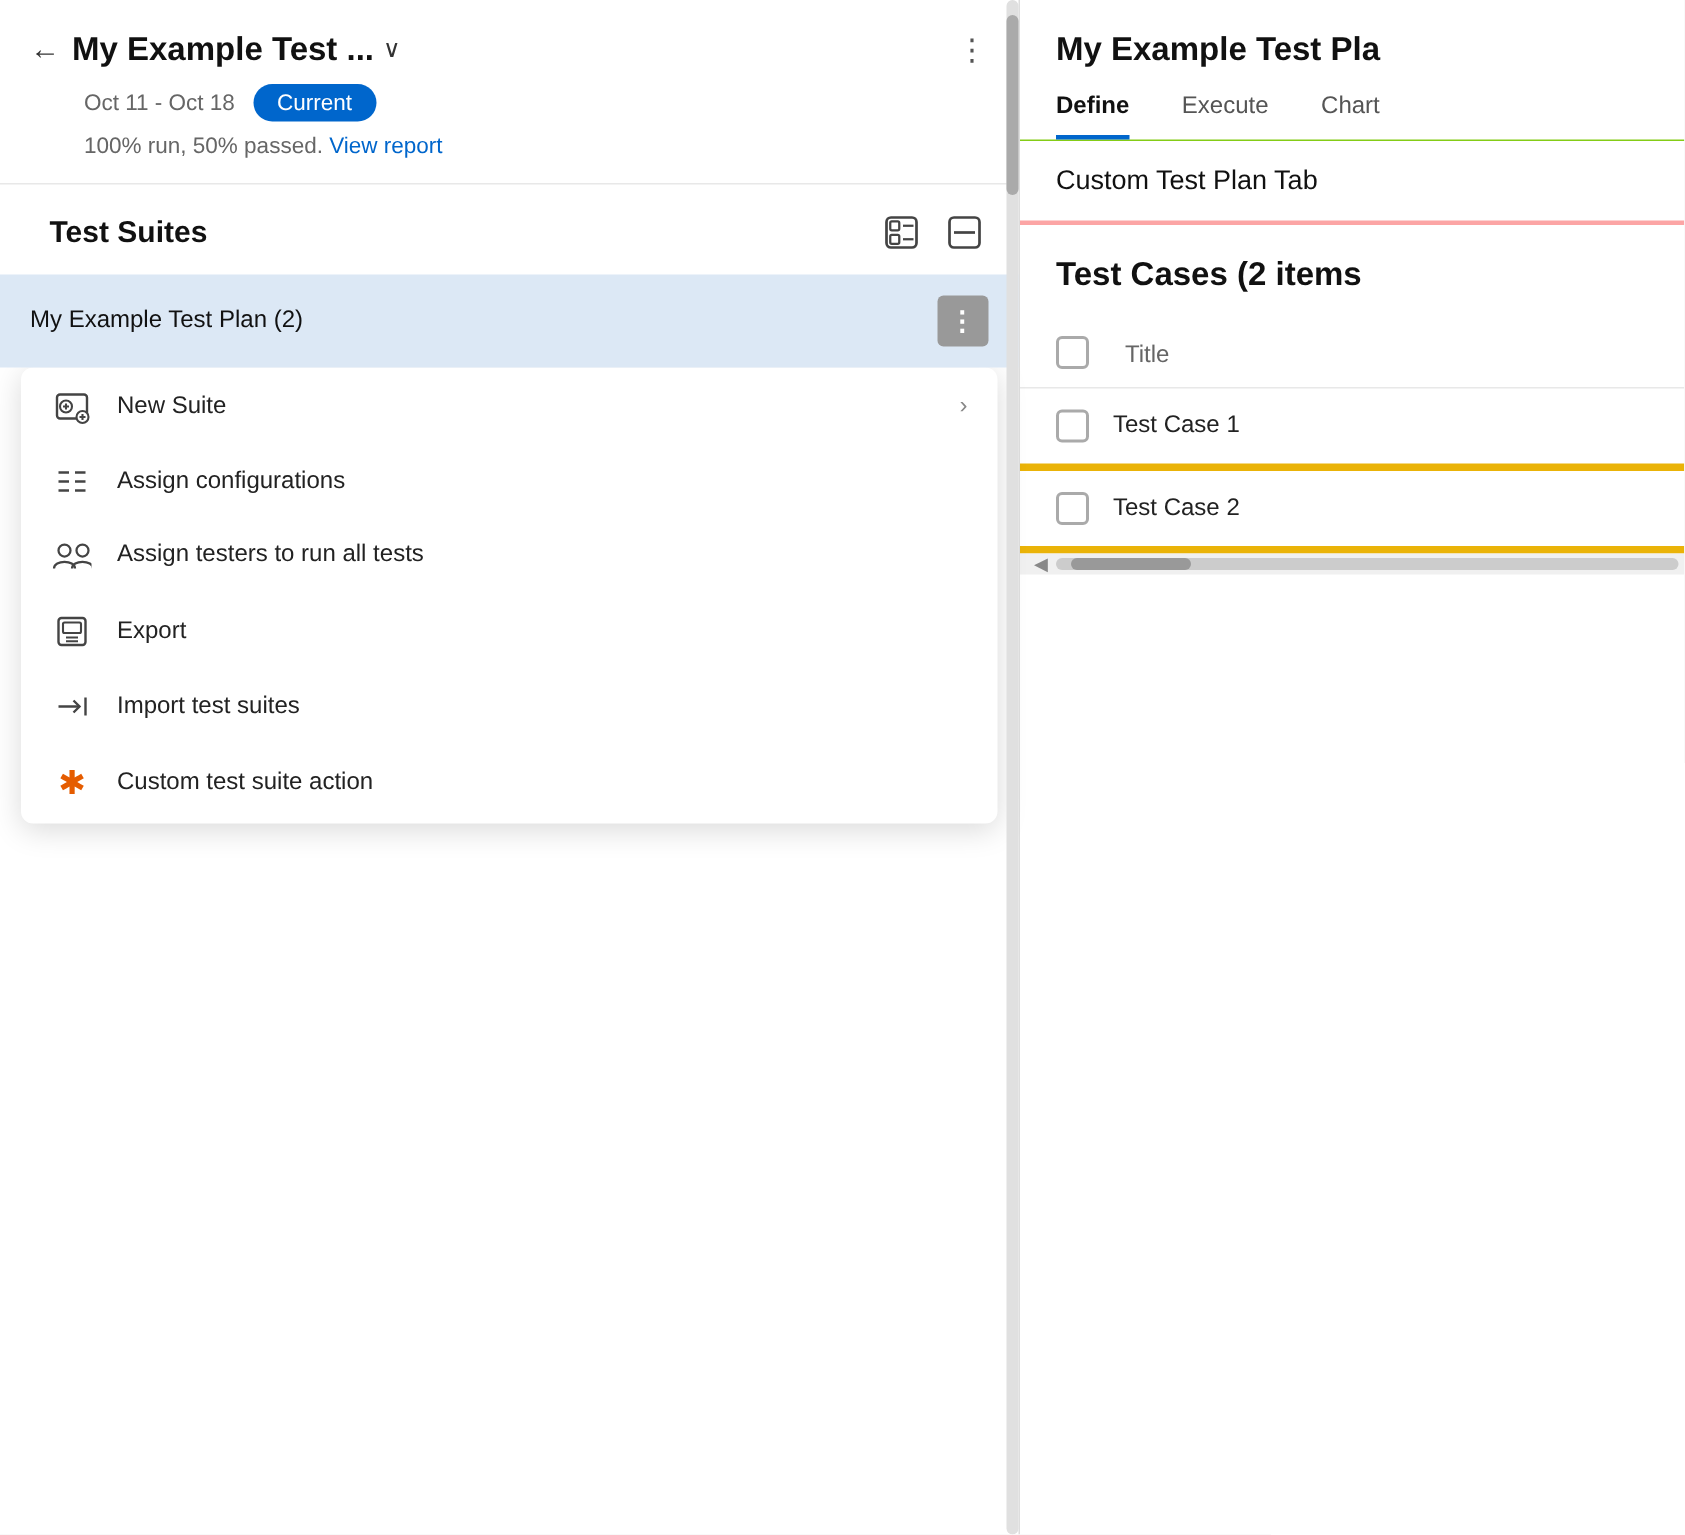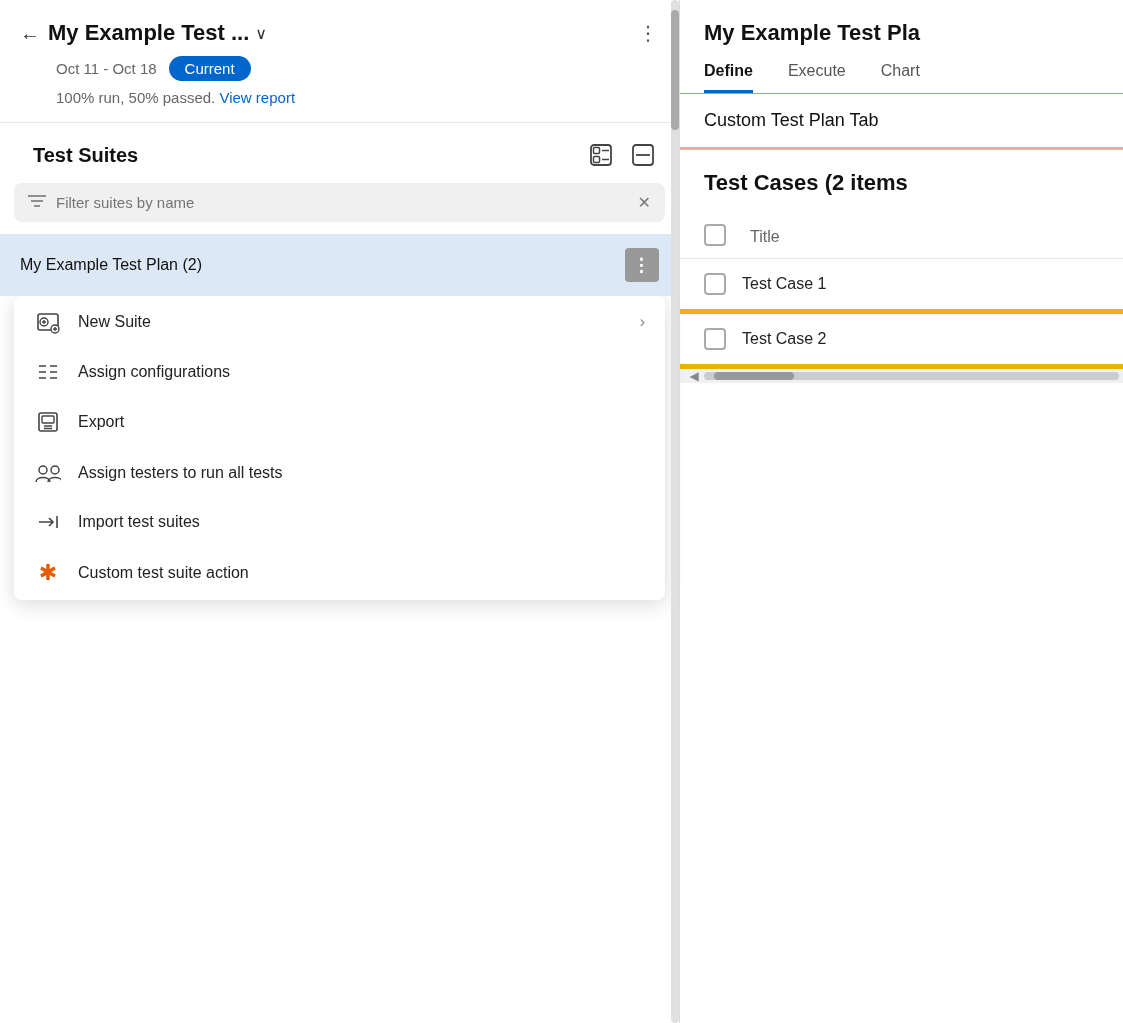--- a/index.html
+++ b/index.html
@@ -429,31 +429,20 @@
       </svg>
     </div>
     <div class="icon-btn" title="Collapse all">
       <svg width="22" height="22" viewBox="0 0 22 22" fill="none" xmlns="http://www.w3.org/2000/svg">
         <rect x="1" y="1" width="20" height="20" rx="3" stroke="#444" stroke-width="1.8"></rect>
         <line x1="4" y1="11" x2="18" y2="11" stroke="#444" stroke-width="1.8"></line>
       </svg>
     </div>
   </div>
 
-  <div class="filter-container">
-    <span class="filter-icon">
-      <svg width="18" height="14" viewBox="0 0 18 14" fill="none">
-        <line x1="0" y1="2" x2="18" y2="2" stroke="#777" stroke-width="1.6"></line>
-        <line x1="3" y1="7" x2="15" y2="7" stroke="#777" stroke-width="1.6"></line>
-        <line x1="6" y1="12" x2="12" y2="12" stroke="#777" stroke-width="1.6"></line>
-      </svg>
-    </span>
-    <input class="filter-input" type="text" placeholder="Filter suites by name" style="">
-    <span class="clear-btn">✕</span>
-  </div>
 
   <div class="suite-item">
     <span class="suite-label">My Example Test Plan (2)</span>
     <div class="suite-more-btn">⋮</div>
   </div>
 
   <div class="context-menu">
 
     <div class="menu-item">
       <span class="menu-icon">
@@ -480,40 +469,40 @@
           <line x1="14" y1="4" x2="21" y2="4" stroke="#444" stroke-width="1.6"></line>
           <line x1="14" y1="10" x2="21" y2="10" stroke="#444" stroke-width="1.6"></line>
           <line x1="14" y1="16" x2="21" y2="16" stroke="#444" stroke-width="1.6"></line>
         </svg>
       </span>
       <span class="menu-label">Assign configurations</span>
     </div>
 
     <div class="menu-item">
       <span class="menu-icon">
+        <svg width="26" height="22" viewBox="0 0 26 22" fill="none">
+          <circle cx="8" cy="8" r="4" stroke="#444" stroke-width="1.5"></circle>
+          <path d="M1 20 C1 14 15 14 15 20" stroke="#444" stroke-width="1.5" fill="none"></path>
+          <circle cx="20" cy="8" r="4" stroke="#444" stroke-width="1.5"></circle>
+          <path d="M13 20 C13 14 27 14 27 20" stroke="#444" stroke-width="1.5" fill="none"></path>
+        </svg>
+      </span>
+      <span class="menu-label">Assign testers to run all tests</span>
+    </div>
+
+    <div class="menu-item">
+      <span class="menu-icon">
         <svg width="24" height="24" viewBox="0 0 24 24" fill="none">
           <rect x="3" y="3" width="18" height="18" rx="2" stroke="#444" stroke-width="1.6"></rect>
           <rect x="6" y="6" width="12" height="7" rx="1" stroke="#444" stroke-width="1.4"></rect>
           <line x1="8" y1="16" x2="16" y2="16" stroke="#444" stroke-width="1.4"></line>
           <line x1="8" y1="18.5" x2="16" y2="18.5" stroke="#444" stroke-width="1.4"></line>
         </svg>
       </span>
       <span class="menu-label">Export</span>
-    </div>
-
-    <div class="menu-item">
-      <span class="menu-icon">
-        <svg width="26" height="22" viewBox="0 0 26 22" fill="none">
-          <circle cx="8" cy="8" r="4" stroke="#444" stroke-width="1.5"></circle>
-          <path d="M1 20 C1 14 15 14 15 20" stroke="#444" stroke-width="1.5" fill="none"></path>
-          <circle cx="20" cy="8" r="4" stroke="#444" stroke-width="1.5"></circle>
-          <path d="M13 20 C13 14 27 14 27 20" stroke="#444" stroke-width="1.5" fill="none"></path>
-        </svg>
-      </span>
-      <span class="menu-label">Assign testers to run all tests</span>
     </div>
 
     <div class="menu-item">
       <span class="menu-icon">
         <svg width="24" height="20" viewBox="0 0 24 20" fill="none">
           <line x1="3" y1="10" x2="17" y2="10" stroke="#444" stroke-width="1.6"></line>
           <polyline points="13,6 17,10 13,14" stroke="#444" stroke-width="1.6" fill="none"></polyline>
           <line x1="21" y1="4" x2="21" y2="16" stroke="#444" stroke-width="1.6"></line>
         </svg>
       </span>

